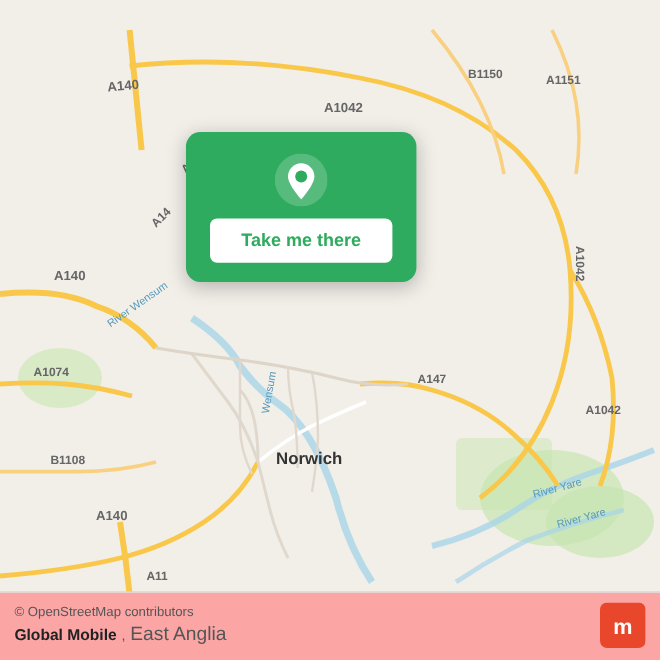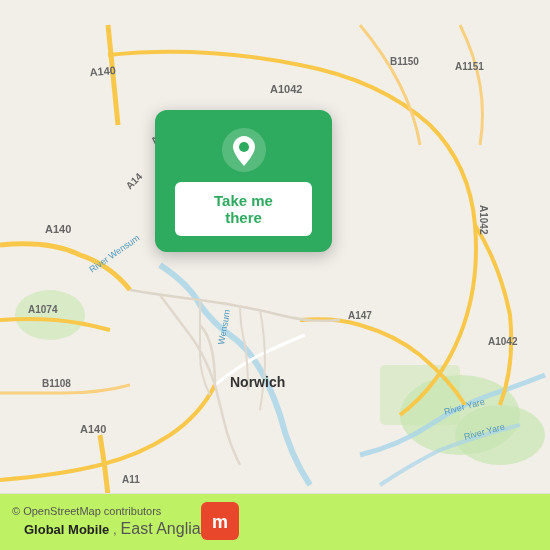--- a/index.html
+++ b/index.html
@@ -26,21 +26,21 @@
       inset: 0;
       width: 100%;
       height: 100%;
     }
 
     
     .location-card {
       position: absolute;
       top: 110px;
       left: 155px;
-      width: 177px;
+      width: 192px;
       background: #2eab5e;
       border-radius: 12px;
       padding: 18px 20px 16px;
       display: flex;
       flex-direction: column;
       align-items: center;
       box-shadow: 0 4px 16px rgba(0,0,0,0.25);
     }
 
     .location-pin {
@@ -60,43 +60,43 @@
       cursor: pointer;
       width: 100%;
     }
 
     
     .bottom-bar {
       position: absolute;
       bottom: 0;
       left: 0;
       right: 0;
-      background: #bef264;
+      background: #fca5a5;
       padding: 8px 12px 10px;
       display: flex;
       align-items: center;
+      justify-content: space-between;
       border-top: 1px solid #e0e0e0;
     }
 
     .bottom-left {
       display: flex;
       flex-direction: column;
     }
 
     .osm-credit {
       font-size: 11px;
       color: #555;
     }
 
     .location-name {
       font-size: 13px;
       font-weight: bold;
       color: #222;
       margin-top: 2px;
-      margin-left: 12px;
     }
 
     .location-region {
       font-size: 16px;
       color: #555;
     }
 
     .moovit-logo {
       display: flex;
       align-items: center;

